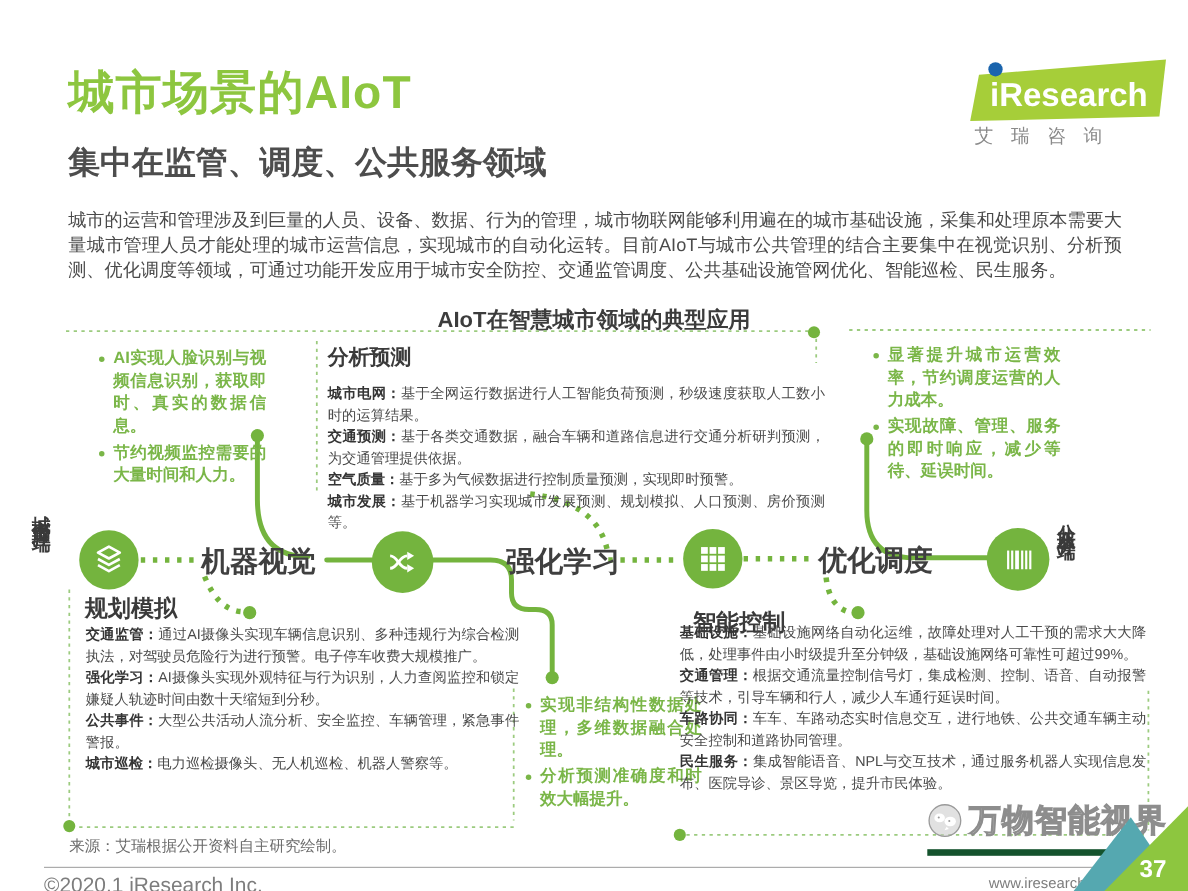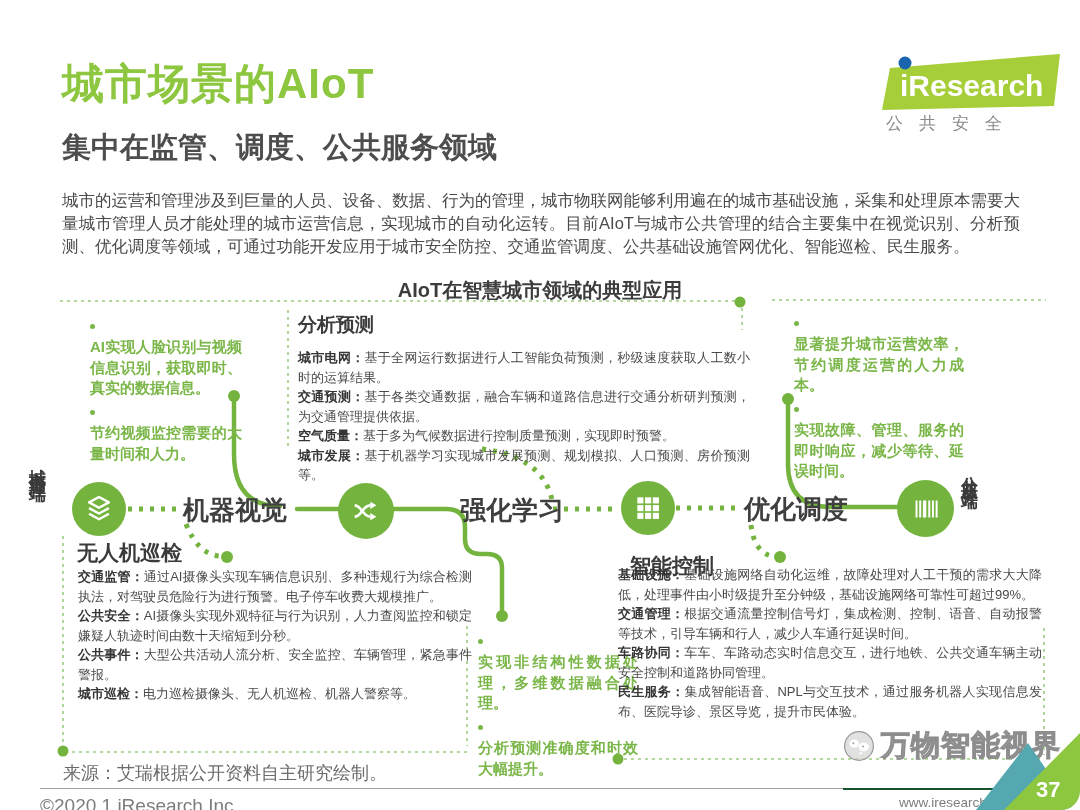--- a/index.html
+++ b/index.html
@@ -1,78 +1,78 @@
 <!DOCTYPE html>
 <html lang="zh"><head>
 <meta charset="utf-8">
 <style>
   html,body{margin:0;padding:0;background:#ffffff;}
   .page{position:relative;width:1080px;height:810px;background:#fff;overflow:hidden;
-        font-family:"Liberation Sans","DejaVu Sans",sans-serif;border-radius:19px;}
+        font-family:"Liberation Sans","DejaVu Sans",sans-serif;}
 
   
   .main-title{position:absolute;left:62px;top:56px;font-size:42px;font-weight:700;
               color:#8dc63f;letter-spacing:1px;}
   .subtitle{position:absolute;left:62px;top:128px;font-size:29px;font-weight:600;color:#4d4d4d;}
   .logo{position:absolute;left:878px;top:50px;width:190px;height:95px;}
   .logo-cn{position:absolute;left:886px;top:112px;font-size:17px;color:#8a8a8a;letter-spacing:16px;white-space:nowrap;}
 
   
   .intro{position:absolute;left:62px;top:189px;width:958px;font-size:16.5px;line-height:23px;
          color:#4a4a4a;text-align:justify;}
 
   
   .diagram-title{position:absolute;left:300px;top:277px;width:480px;text-align:center;
                  font-size:20px;font-weight:700;color:#3c3c3c;}
   .lines{position:absolute;left:0;top:0;width:1080px;height:810px;pointer-events:none;}
 
   .bullets{position:absolute;}
-  .bullets .item{display:flex;gap:8px;margin-bottom:3px;flex-direction:column;}
+  .bullets .item{display:flex;gap:8px;margin-bottom:3px;}
   .bullets .dot{flex:none;width:5px;height:5px;border-radius:50%;background:#7ab648;margin-top:8px;}
   .bullets .txt{font-size:15px;font-weight:700;color:#7ab648;line-height:1.38;text-align:justify;}
 
   .block{position:absolute;}
   .block-title{font-size:19px;font-weight:700;color:#3a3a3a;margin-bottom:10px;}
   .def-item{font-size:13px;line-height:1.5;color:#4a4a4a;text-align:justify;}
   .def-item .term{font-weight:700;color:#353535;}
 
   .stage-label{position:absolute;font-size:26px;font-weight:700;color:#3f3f3f;white-space:nowrap;}
   .section-label{position:absolute;font-size:21px;font-weight:700;color:#3a3a3a;white-space:nowrap;}
   .end-label{position:absolute;writing-mode:vertical-rl;font-size:17px;font-weight:700;
              color:#3a3a3a;letter-spacing:4px;}
 
   .node{position:absolute;border-radius:50%;background:#74b43e;display:flex;
         align-items:center;justify-content:center;}
   .node svg{display:block;}
 
   
-  .source{position:absolute;left:63px;top:761px;font-size:18px;color:#6b6b6b;}
+  .source{position:absolute;left:63px;top:761px;font-size:14px;color:#6b6b6b;}
   .divider{position:absolute;left:40px;top:788px;width:1000px;height:1px;background:#a3a3a3;}
   .copyright{position:absolute;left:40px;top:795px;font-size:19px;color:#7d7d7d;text-align:right;}
   .website{position:absolute;right:46px;top:795px;font-size:13.5px;color:#7d7d7d;}
   .corner{position:absolute;right:0;bottom:0;width:110px;height:85px;}
   .watermark{position:absolute;left:843px;top:726px;width:218px;display:flex;align-items:center;
-             gap:6px;border-bottom:2px solid #14532d;padding-bottom:22px;justify-content:center;}
+             gap:6px;border-bottom:6px solid #14532d;padding-bottom:6px;justify-content:center;}
   .watermark .wm-text{font-size:29px;font-weight:700;color:rgba(150,150,150,0.45);
                       -webkit-text-stroke:1px #8d8d8d;white-space:nowrap;letter-spacing:1px;}
 </style>
 </head>
 <body>
 
 <div class="page">
 
   <div class="main-title">城市场景的AIoT</div>
   <div class="subtitle">集中在监管、调度、公共服务领域</div>
 
   <svg class="logo" viewBox="0 0 190 95">
     <polygon points="12,18 182,4 176,56 4,60" fill="#a6ce39"></polygon>
     <text x="22" y="46" font-size="30" font-weight="bold" fill="#ffffff" font-family="Liberation Sans, DejaVu Sans, sans-serif">iResearch</text>
     <circle cx="27" cy="13" r="6.5" fill="#1a64ad"></circle>
   </svg>
-  <div class="logo-cn">公共安全</div>
+  <div class="logo-cn">艾瑞咨询</div>
 
   <div class="intro">城市的运营和管理涉及到巨量的人员、设备、数据、行为的管理，城市物联网能够利用遍在的城市基础设施，采集和处理原本需要大量城市管理人员才能处理的城市运营信息，实现城市的自动化运转。目前AIoT与城市公共管理的结合主要集中在视觉识别、分析预测、优化调度等领域，可通过功能开发应用于城市安全防控、交通监管调度、公共基础设施管网优化、智能巡检、民生服务。</div>
 
   <div class="diagram-title">AIoT在智慧城市领域的典型应用</div>
 
   <svg class="lines" viewBox="0 0 1080 810">
 
     <g stroke="#9ccb7f" stroke-width="1.6" stroke-dasharray="3 4" fill="none">
       <path d="M60,301 H738"></path>
       <path d="M772,300 H1046"></path>
@@ -187,24 +187,24 @@
     <svg width="34" height="34" viewBox="0 0 24 24" fill="#ffffff">
       <rect x="4.6" y="6" width="1.4" height="12"></rect>
       <rect x="7.2" y="6" width="1.4" height="12"></rect>
       <rect x="9.8" y="6" width="2.4" height="12"></rect>
       <rect x="13.6" y="6" width="1.4" height="12"></rect>
       <rect x="16.2" y="6" width="1.4" height="12"></rect>
       <rect x="18.8" y="6" width="1.4" height="12"></rect>
     </svg>
   </div>
 
-  <div class="section-label" style="left:77px;top:539px;">无人机巡检</div>
+  <div class="section-label" style="left:77px;top:539px;">规划模拟</div>
   <div class="block" style="left:78px;top:567px;width:394px;">
     <div class="def-item"><span class="term">交通监管：</span><span>通过AI摄像头实现车辆信息识别、多种违规行为综合检测执法，对驾驶员危险行为进行预警。电子停车收费大规模推广。</span></div>
-    <div class="def-item"><span class="term">公共安全：</span><span>AI摄像头实现外观特征与行为识别，人力查阅监控和锁定嫌疑人轨迹时间由数十天缩短到分秒。</span></div>
+    <div class="def-item"><span class="term">强化学习：</span><span>AI摄像头实现外观特征与行为识别，人力查阅监控和锁定嫌疑人轨迹时间由数十天缩短到分秒。</span></div>
     <div class="def-item"><span class="term">公共事件：</span><span>大型公共活动人流分析、安全监控、车辆管理，紧急事件警报。</span></div>
     <div class="def-item"><span class="term">城市巡检：</span><span>电力巡检摄像头、无人机巡检、机器人警察等。</span></div>
   </div>
 
   <div class="bullets" style="left:478px;top:631px;width:160px;">
     <div class="item">
       <span class="dot"></span>
       <span class="txt">实现非结构性数据处理，多维数据融合处理。</span>
     </div>
     <div class="item">

